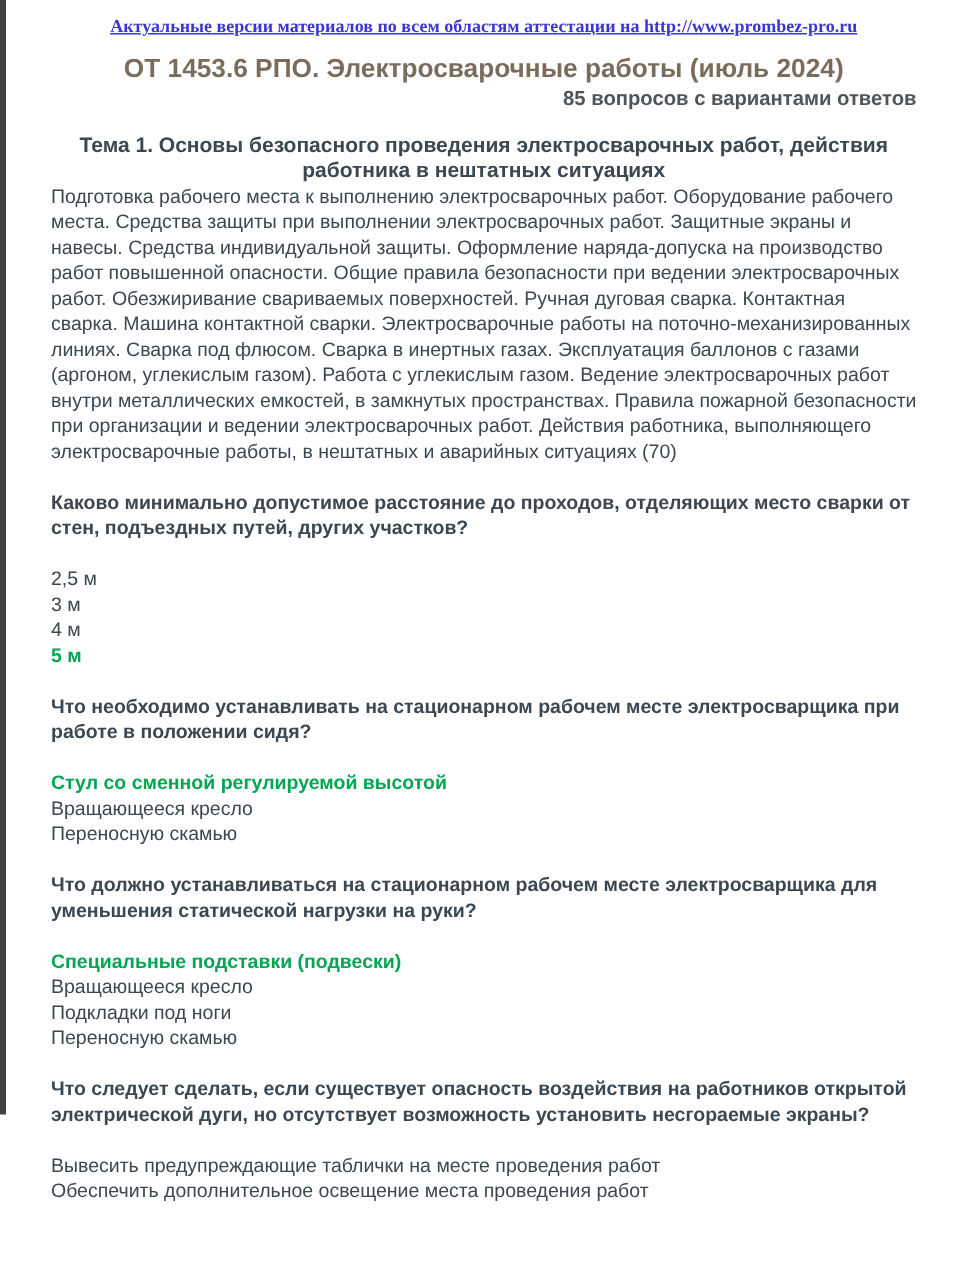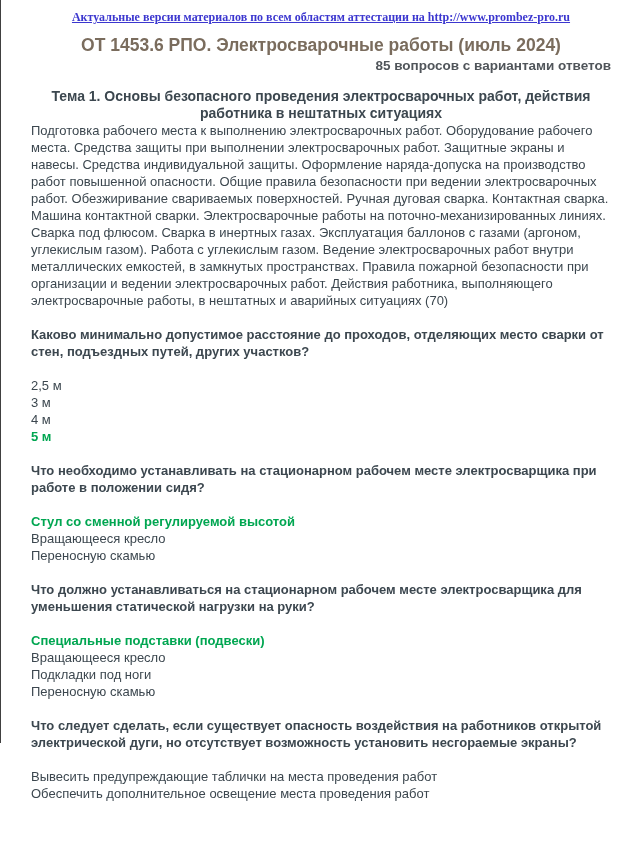--- a/index.html
+++ b/index.html
@@ -14,21 +14,21 @@
     font-family: "Liberation Sans", "DejaVu Sans", sans-serif;
     font-size: 13px;
     line-height: 17px;
     color: var(--text, #3c474f);
     -webkit-font-smoothing: antialiased;
   }
   .page {
     box-sizing: border-box;
     width: 635px;
     height: 743px;
-    border-left: 1px solid #404040;
+    border-left: 4px solid #404040;
     padding: 6px 24px 0 30px;
     background: #ffffff;
   }
   .top-link-wrap {
     text-align: center;
     margin: 2px 0 0 0;
   }
   .top-link {
     font-family: "Liberation Serif", "DejaVu Serif", serif;
     font-size: 12px;
@@ -118,18 +118,18 @@
       <div class="answer correct">Специальные подставки (подвески)</div>
       <div class="answer">Вращающееся кресло</div>
       <div class="answer">Подкладки под ноги</div>
       <div class="answer">Переносную скамью</div>
     </div>
   </div>
 
   <div class="question-block">
     <p class="question">Что следует сделать, если существует опасность воздействия на работников открытой электрической дуги, но отсутствует возможность установить несгораемые экраны?</p>
     <div class="answers">
-      <div class="answer">Вывесить предупреждающие таблички на места проведения работ</div>
+      <div class="answer">Вывесить предупреждающие таблички на месте проведения работ</div>
       <div class="answer">Обеспечить дополнительное освещение места проведения работ</div>
     </div>
   </div>
 
 </div>
 
 </body></html>

